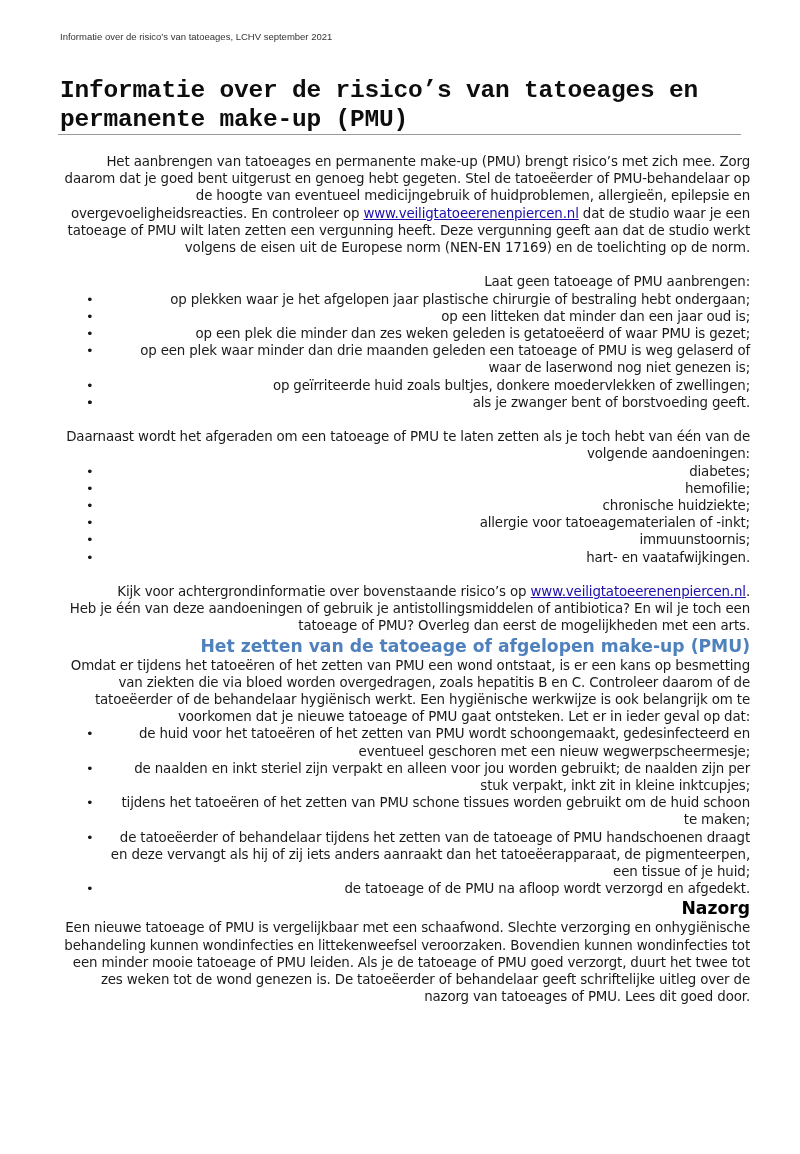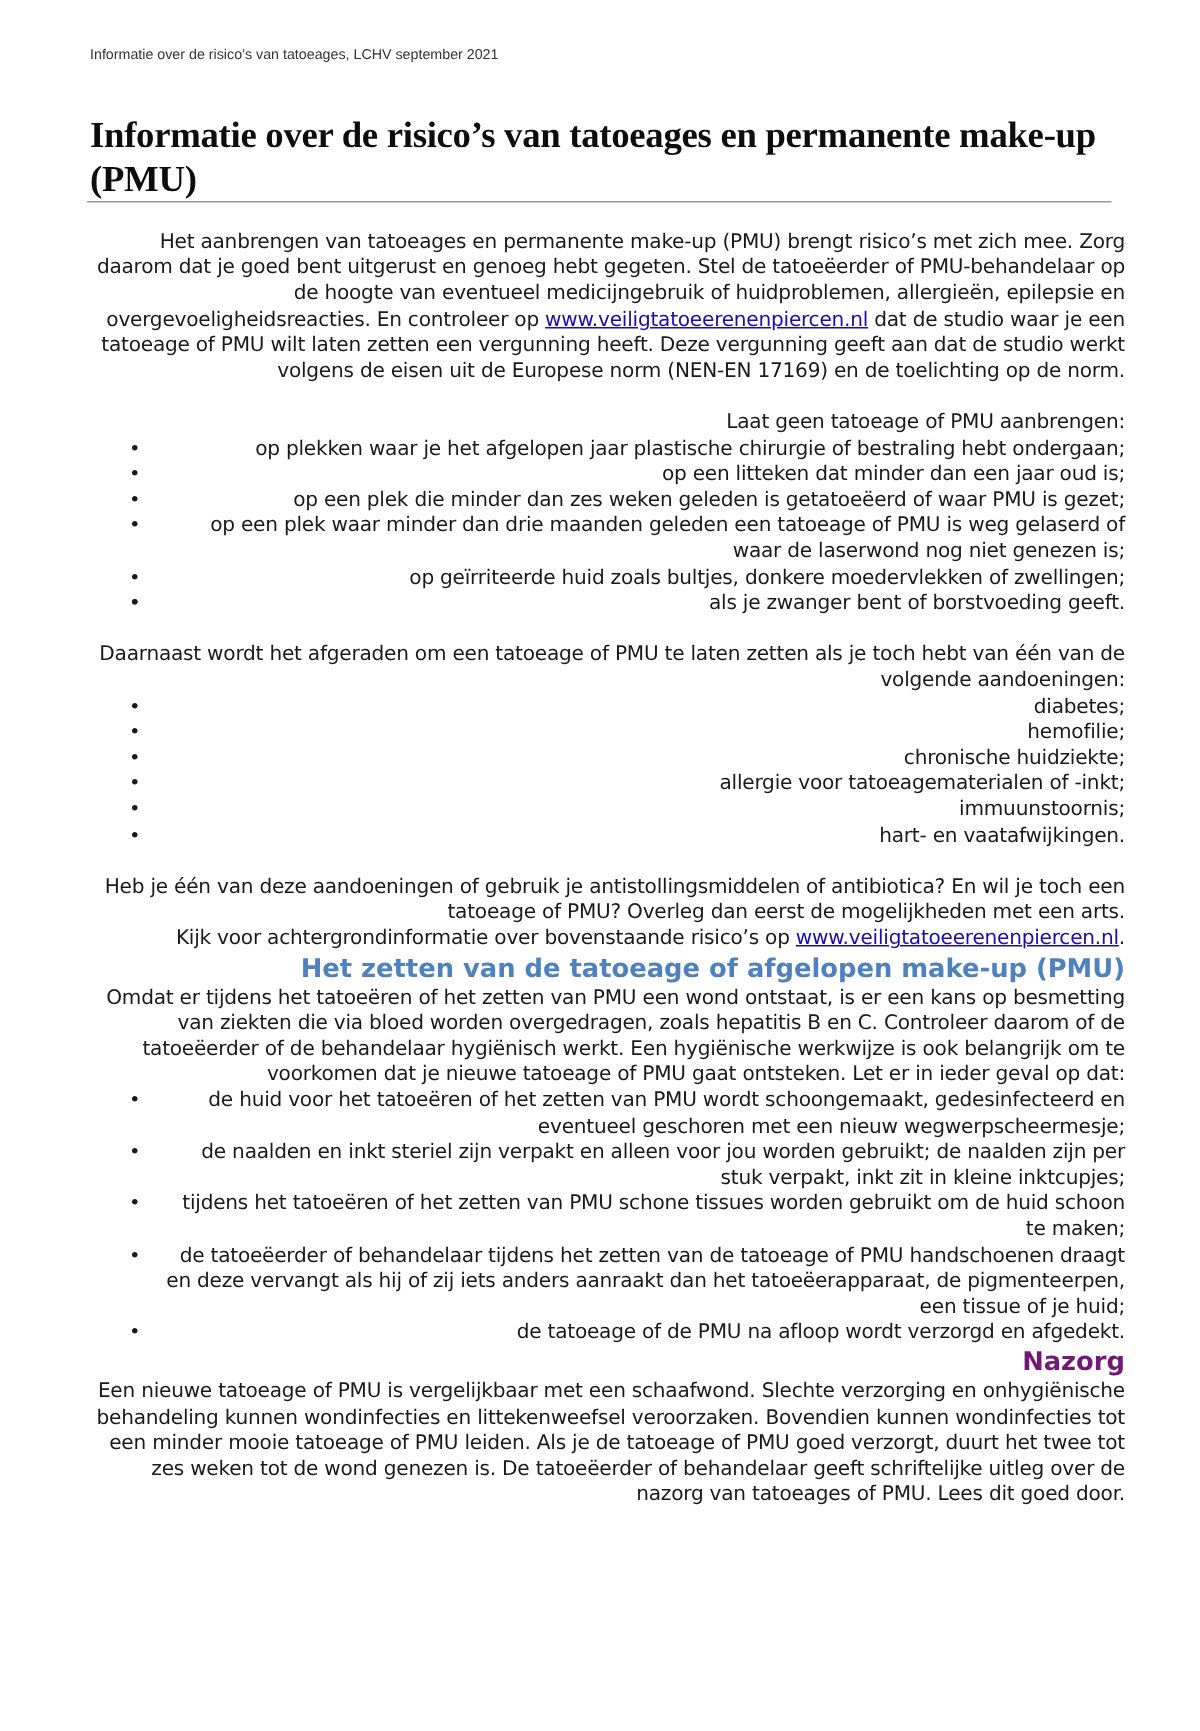--- a/index.html
+++ b/index.html
@@ -6,21 +6,21 @@
   body {
     width: 800px; height: 1154px; position: relative; overflow: hidden;
     font-family: "DejaVu Sans", sans-serif; color: #1a1a1a;
   }
   .header-line {
     position: absolute; left: 60px; top: 31px;
     font-family: "Liberation Sans", sans-serif; font-size: 9.5px; color: #333;
   }
   .page-title {
     position: absolute; left: 60px; top: 76px; width: 682px;
-    font-family: Liberation Serif, serif; font-weight: bold;
+    font-family: Liberation Mono, monospace; font-weight: bold;
     font-size: 24.5px; line-height: 29px; color: #0d0d0d; margin: 0;
     letter-spacing: -0.2px;
   }
   .title-rule {
     position: absolute; left: 58px; top: 134px; width: 683px; height: 0;
     border-top: 1.5px solid #9a9a9a;
   }
   .content {
     position: absolute; left: 60px; top: 153px; width: 690px;
     font-size: 13.4px; line-height: 17.2px; letter-spacing: -0.15px; text-align: right;
@@ -72,29 +72,29 @@
       <li><span class="dot">•</span><span>diabetes;</span></li>
       <li><span class="dot">•</span><span>hemofilie;</span></li>
       <li><span class="dot">•</span><span>chronische huidziekte;</span></li>
       <li><span class="dot">•</span><span>allergie voor tatoeagematerialen of -inkt;</span></li>
       <li><span class="dot">•</span><span>immuunstoornis;</span></li>
       <li><span class="dot">•</span><span>hart- en vaatafwijkingen.</span></li>
     </ul>
 
   <div class="gap"></div>
 
+  <p><span>Kijk voor achtergrondinformatie over bovenstaande risico’s op </span><a class="link" href="#" style="color: rgb(26, 13, 171);">www.veiligtatoeerenenpiercen.nl</a><span>.</span></p>
   <p>Heb je één van deze aandoeningen of gebruik je antistollingsmiddelen of antibiotica? En wil je toch een tatoeage of PMU? Overleg dan eerst de mogelijkheden met een arts.</p>
-  <p><span>Kijk voor achtergrondinformatie over bovenstaande risico’s op </span><a class="link" href="#" style="color: rgb(26, 13, 171);">www.veiligtatoeerenenpiercen.nl</a><span>.</span></p>
 
   <h2 class="section sec1" style="color: rgb(79, 129, 189);">Het zetten van de tatoeage of afgelopen make-up (PMU)</h2>
   <p>Omdat er tijdens het tatoeëren of het zetten van PMU een wond ontstaat, is er een kans op besmetting van ziekten die via bloed worden overgedragen, zoals hepatitis B en C. Controleer daarom of de tatoeëerder of de behandelaar hygiënisch werkt. Een hygiënische werkwijze is ook belangrijk om te voorkomen dat je nieuwe tatoeage of PMU gaat ontsteken. Let er in ieder geval op dat:</p>
   <ul class="bullets">
       <li><span class="dot">•</span><span>de huid voor het tatoeëren of het zetten van PMU wordt schoongemaakt, gedesinfecteerd en eventueel geschoren met een nieuw wegwerpscheermesje;</span></li>
       <li><span class="dot">•</span><span>de naalden en inkt steriel zijn verpakt en alleen voor jou worden gebruikt; de naalden zijn per stuk verpakt, inkt zit in kleine inktcupjes;</span></li>
       <li><span class="dot">•</span><span>tijdens het tatoeëren of het zetten van PMU schone tissues worden gebruikt om de huid schoon te maken;</span></li>
       <li><span class="dot">•</span><span>de tatoeëerder of behandelaar tijdens het zetten van de tatoeage of PMU handschoenen draagt en deze vervangt als hij of zij iets anders aanraakt dan het tatoeëerapparaat, de pigmenteerpen, een tissue of je huid;</span></li>
       <li><span class="dot">•</span><span>de tatoeage of de PMU na afloop wordt verzorgd en afgedekt.</span></li>
     </ul>
 
-  <h2 class="section sec2" style="color: #701a75;">Nazorg</h2>
+  <h2 class="section sec2" style="color: #000000;">Nazorg</h2>
   <p>Een nieuwe tatoeage of PMU is vergelijkbaar met een schaafwond. Slechte verzorging en onhygiënische behandeling kunnen wondinfecties en littekenweefsel veroorzaken. Bovendien kunnen wondinfecties tot een minder mooie tatoeage of PMU leiden. Als je de tatoeage of PMU goed verzorgt, duurt het twee tot zes weken tot de wond genezen is. De tatoeëerder of behandelaar geeft schriftelijke uitleg over de nazorg van tatoeages of PMU. Lees dit goed door.</p>
 
 </div>
 
 </body></html>

